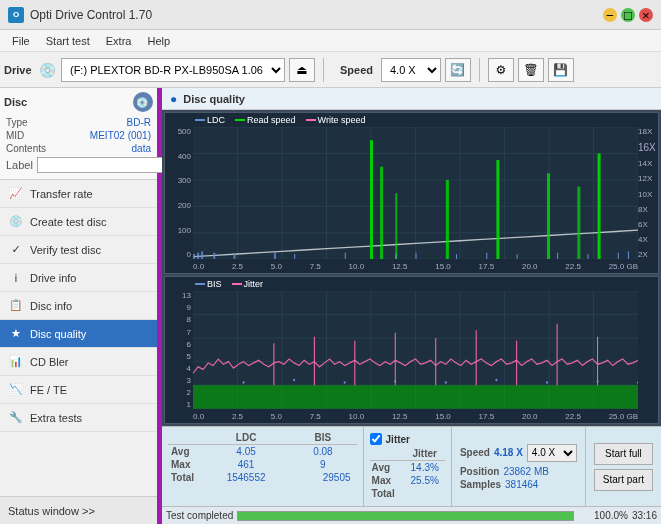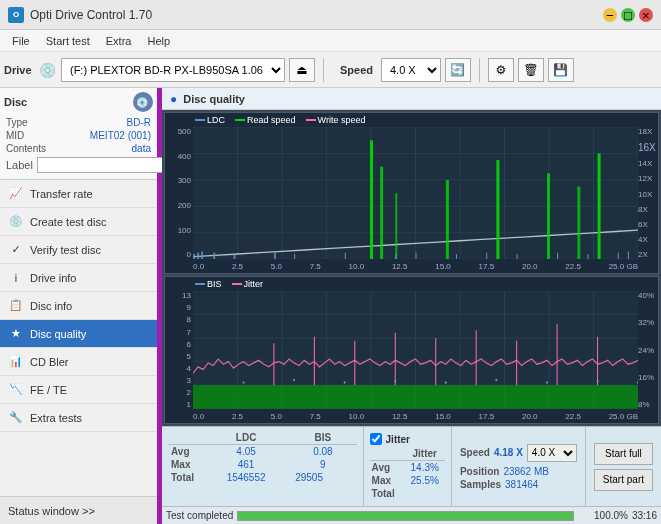--- a/index.html
+++ b/index.html
@@ -317,27 +317,20 @@
           <span style="font-size:8px;color:#aac;">8</span>
           <span style="font-size:8px;color:#aac;">7</span>
           <span style="font-size:8px;color:#aac;">6</span>
           <span style="font-size:8px;color:#aac;">5</span>
           <span style="font-size:8px;color:#aac;">4</span>
           <span style="font-size:8px;color:#aac;">3</span>
           <span style="font-size:8px;color:#aac;">2</span>
           <span style="font-size:8px;color:#aac;">1</span>
         </div>
 
-        <div style="position:absolute;right:0;top:14px;bottom:14px;width:22px;display:flex;flex-direction:column;justify-content:space-between;align-items:flex-start;padding:0 2px;">
-          <span style="font-size:8px;color:#aac;">40%</span>
-          <span style="font-size:8px;color:#aac;">32%</span>
-          <span style="font-size:8px;color:#aac;">24%</span>
-          <span style="font-size:8px;color:#aac;">16%</span>
-          <span style="font-size:8px;color:#aac;">8%</span>
-        </div>
 
         <svg style="position:absolute;left:28px;right:20px;top:14px;bottom:14px;width:calc(100% - 48px);height:calc(100% - 28px);" viewBox="0 0 440 90" preserveAspectRatio="none">
           <rect width="440" height="90" fill="#1e3040"></rect>
 
           <line x1="0" y1="0" x2="440" y2="0" stroke="#2a4a5a" stroke-width="0.5"></line>
           <line x1="0" y1="18" x2="440" y2="18" stroke="#2a4a5a" stroke-width="0.5"></line>
           <line x1="0" y1="36" x2="440" y2="36" stroke="#2a4a5a" stroke-width="0.5"></line>
           <line x1="0" y1="54" x2="440" y2="54" stroke="#2a4a5a" stroke-width="0.5"></line>
           <line x1="0" y1="72" x2="440" y2="72" stroke="#2a4a5a" stroke-width="0.5"></line>
           <line x1="0" y1="90" x2="440" y2="90" stroke="#2a4a5a" stroke-width="0.5"></line>
@@ -410,21 +403,21 @@
               <td style="color:#2060c0;text-align:center;padding:1px 6px;">0.08</td>
             </tr>
             <tr>
               <td style="color:#555;font-weight:bold;padding:1px 3px;">Max</td>
               <td style="color:#2060c0;text-align:center;padding:1px 6px;">461</td>
               <td style="color:#2060c0;text-align:center;padding:1px 6px;">9</td>
             </tr>
             <tr>
               <td style="color:#555;font-weight:bold;padding:1px 3px;">Total</td>
               <td style="color:#2060c0;text-align:center;padding:1px 6px;">1546552</td>
-              <td style="color:#2060c0;text-align:left;padding:1px 6px;">29505</td>
+              <td style="color:#2060c0;text-align:right;padding:1px 6px;">29505</td>
             </tr>
           </tbody>
         </table>
       </div>
 
       <div style="display:flex;flex-direction:column;justify-content:center;padding:4px 6px;border-left:1px solid #bbb;">
         <div style="display:flex;align-items:center;gap:4px;margin-bottom:2px;">
           <input type="checkbox" checked="" style="width: 12px; height: 12px;">
           <span style="font-size:10px;color:#333;font-weight:bold;">Jitter</span>
         </div>

